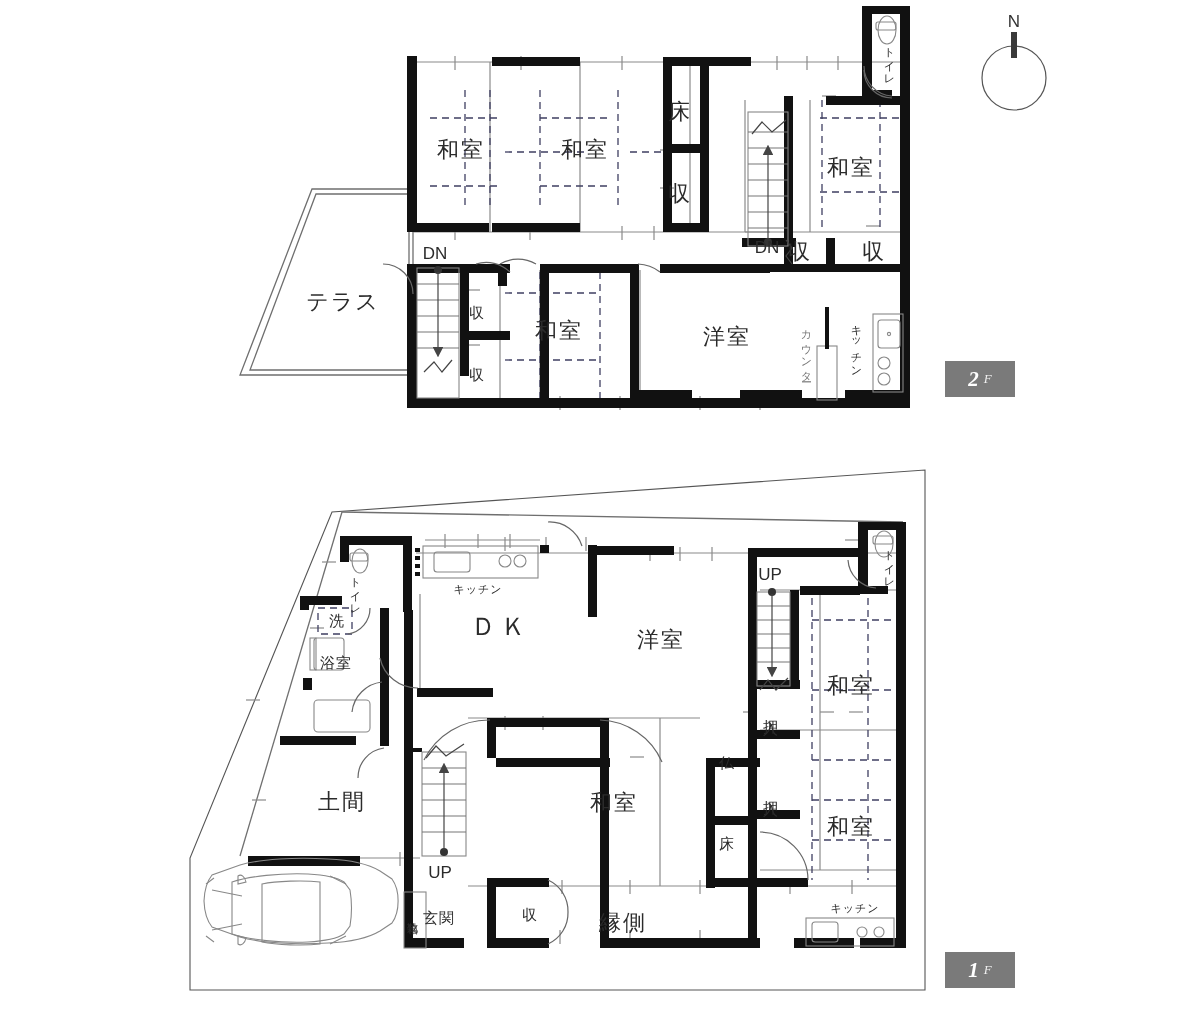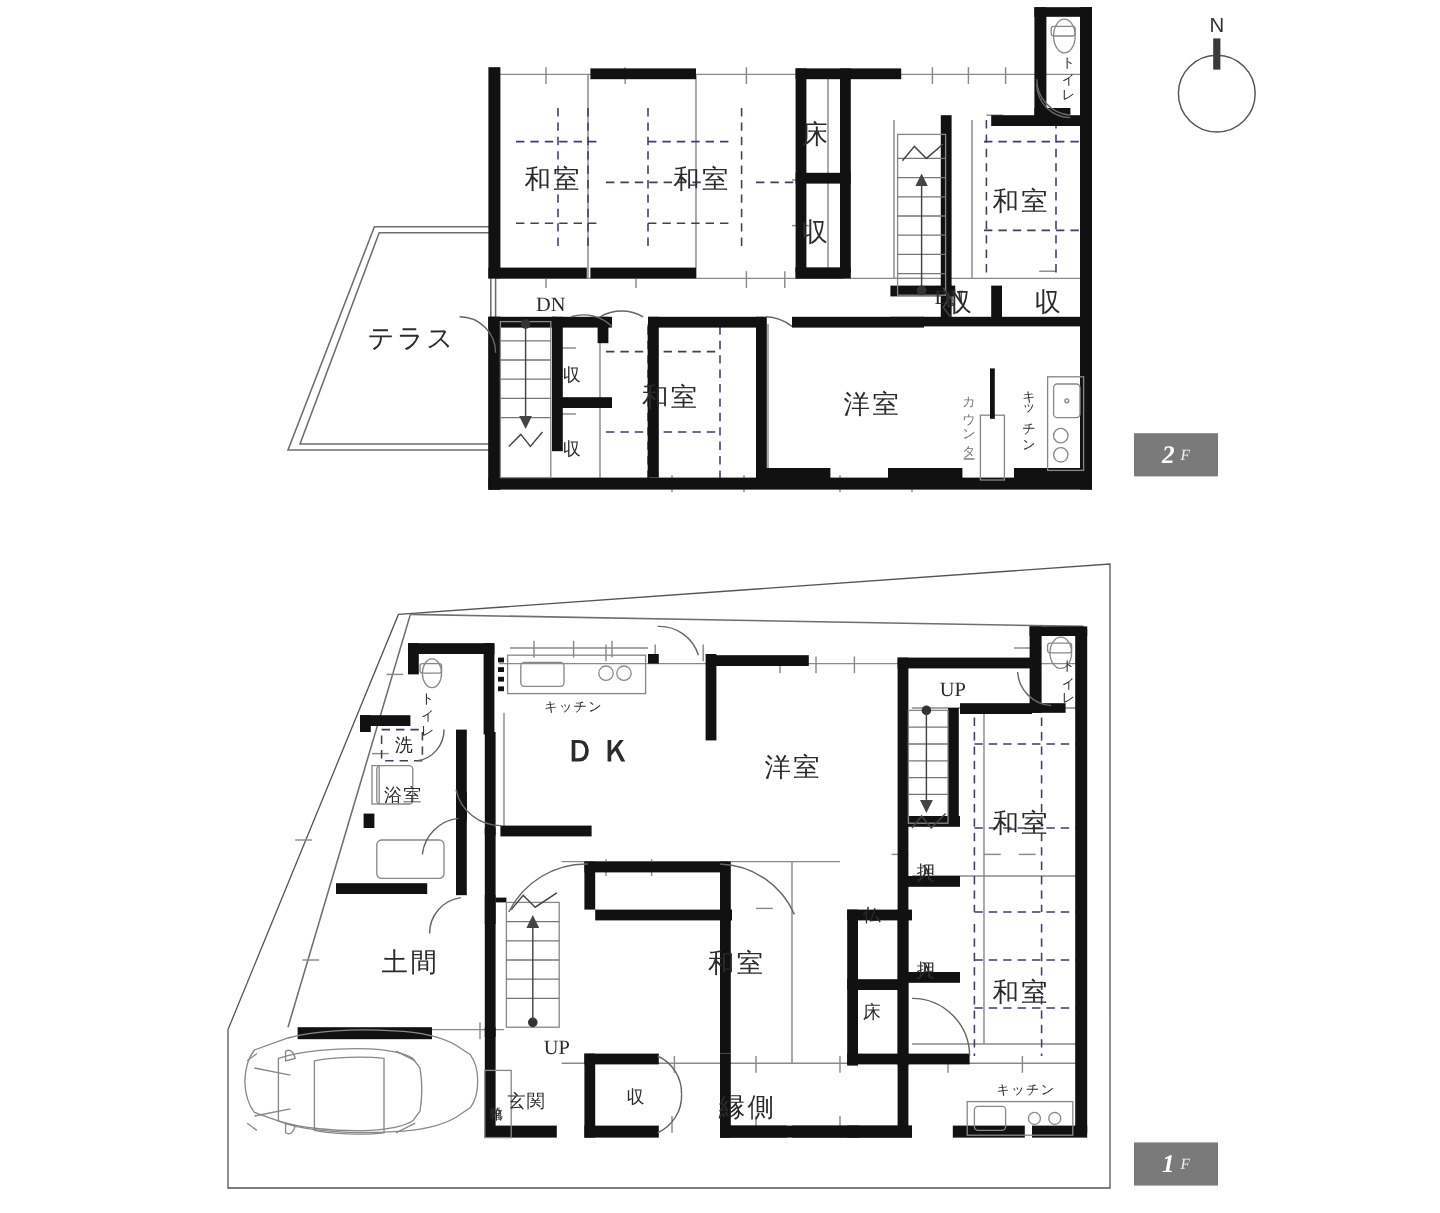--- a/index.html
+++ b/index.html
@@ -6,21 +6,21 @@
   body{width:1200px;height:1011px;position:relative;overflow:hidden;
        font-family:"Liberation Serif","DejaVu Serif",serif;color:#222;}
   .stage{position:absolute;left:0;top:0;width:1200px;height:1011px;}
   svg{position:absolute;left:0;top:0;}
   .lbl{position:absolute;white-space:nowrap;color:#2b2b2b;
        font-family:"Liberation Serif","DejaVu Serif",serif;}
   .jp{font-size:22px;letter-spacing:2px;}
   .jp-sm{font-size:15px;letter-spacing:1px;}
   .jp-xs{font-size:11px;letter-spacing:1px;}
   .vert{writing-mode:vertical-rl;text-orientation:upright;}
-  .lat{font-family:Liberation Serif, serif;font-size:17px;color:#2b2b2b;margin-left:24px;}
+  .lat{font-family:Liberation Sans, sans-serif;font-size:17px;color:#2b2b2b;}
   .dk{font-size:25px;letter-spacing:5px;}
   .badge{position:absolute;width:70px;height:36px;background:#7a7a7a;
          display:flex;align-items:center;justify-content:center;gap:5px;
          box-shadow:0 0 0 2px #ffffff;}
   .badge .num{color:#fff;font-family:"Liberation Serif","DejaVu Serif",serif;
               font-style:italic;font-weight:bold;font-size:21px;}
   .badge .f{color:#f0f0f0;font-family:"Liberation Serif","DejaVu Serif",serif;
             font-style:italic;font-size:13px;}
   .compass-n{position:absolute;font-family:"Liberation Sans","DejaVu Sans",sans-serif;
              font-size:17px;color:#333;}
@@ -461,32 +461,32 @@
   </svg>
 
   <div class="lbl jp" style="left:461px;top:150px;transform:translate(-50%,-50%);">和室</div>
   <div class="lbl jp" style="left:585px;top:150px;transform:translate(-50%,-50%);">和室</div>
   <div class="lbl jp" style="left:680px;top:112px;transform:translate(-50%,-50%);">床</div>
   <div class="lbl jp" style="left:680px;top:194px;transform:translate(-50%,-50%);">収</div>
   <div class="lbl jp" style="left:851px;top:168px;transform:translate(-50%,-50%);">和室</div>
   <div class="lbl jp" style="left:800px;top:252px;transform:translate(-50%,-50%);">収</div>
   <div class="lbl jp" style="left:874px;top:252px;transform:translate(-50%,-50%);">収</div>
   <div class="lbl jp-xs vert" style="left:889px;top:60px;transform:translate(-50%,-50%);">トイレ</div>
-  <div class="lbl jp" style="left:343px;top:282px;transform:translate(-50%,-50%);">テラス</div>
+  <div class="lbl jp" style="left:343px;top:302px;transform:translate(-50%,-50%);">テラス</div>
   <div class="lbl jp-sm" style="left:477px;top:313px;transform:translate(-50%,-50%);">収</div>
   <div class="lbl jp-sm" style="left:477px;top:375px;transform:translate(-50%,-50%);">収</div>
   <div class="lbl jp" style="left:559px;top:331px;transform:translate(-50%,-50%);">和室</div>
   <div class="lbl jp" style="left:727px;top:337px;transform:translate(-50%,-50%);">洋室</div>
   <div class="lbl jp-xs vert" style="left:806px;top:350px;transform:translate(-50%,-50%);color:#777;">カウンター</div>
   <div class="lbl jp-xs vert" style="left:856px;top:345px;transform:translate(-50%,-50%);">キッチン</div>
   <div class="lbl lat" style="left:435px;top:254px;transform:translate(-50%,-50%);">DN</div>
   <div class="lbl lat" style="left:767px;top:248px;transform:translate(-50%,-50%);">DN</div>
 
   <div class="lbl jp-xs" style="left:478px;top:589px;transform:translate(-50%,-50%);">キッチン</div>
-  <div class="lbl dk" style="left:501px;top:626px;transform:translate(-50%,-50%);font-weight:bold;">ＤＫ</div>
+  <div class="lbl dk" style="left:501px;top:626px;transform:translate(-50%,-50%);">ＤＫ</div>
   <div class="lbl jp-xs vert" style="left:355px;top:590px;transform:translate(-50%,-50%);">トイレ</div>
   <div class="lbl jp-sm" style="left:337px;top:621px;transform:translate(-50%,-50%);">洗</div>
   <div class="lbl jp-sm" style="left:336px;top:663px;transform:translate(-50%,-50%);">浴室</div>
   <div class="lbl jp" style="left:342px;top:802px;transform:translate(-50%,-50%);">土間</div>
   <div class="lbl jp-xs vert" style="left:412px;top:915px;transform:translate(-50%,-50%);">靴箱</div>
   <div class="lbl jp-sm" style="left:439px;top:918px;transform:translate(-50%,-50%);">玄関</div>
   <div class="lbl jp-sm" style="left:530px;top:915px;transform:translate(-50%,-50%);">収</div>
   <div class="lbl jp" style="left:623px;top:923px;transform:translate(-50%,-50%);">縁側</div>
   <div class="lbl jp" style="left:614px;top:803px;transform:translate(-50%,-50%);">和室</div>
   <div class="lbl jp" style="left:661px;top:640px;transform:translate(-50%,-50%);">洋室</div>

